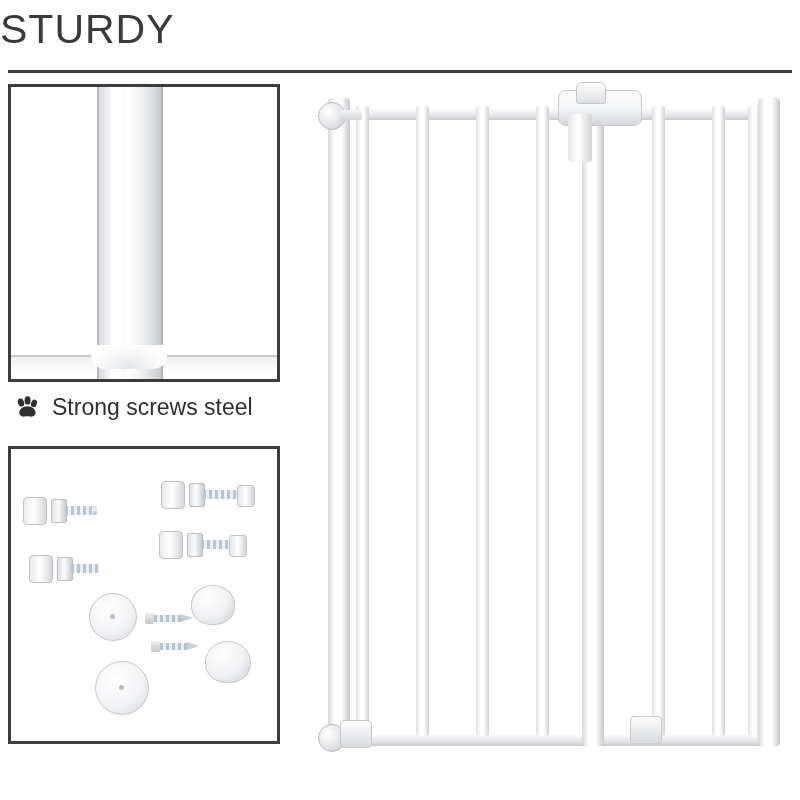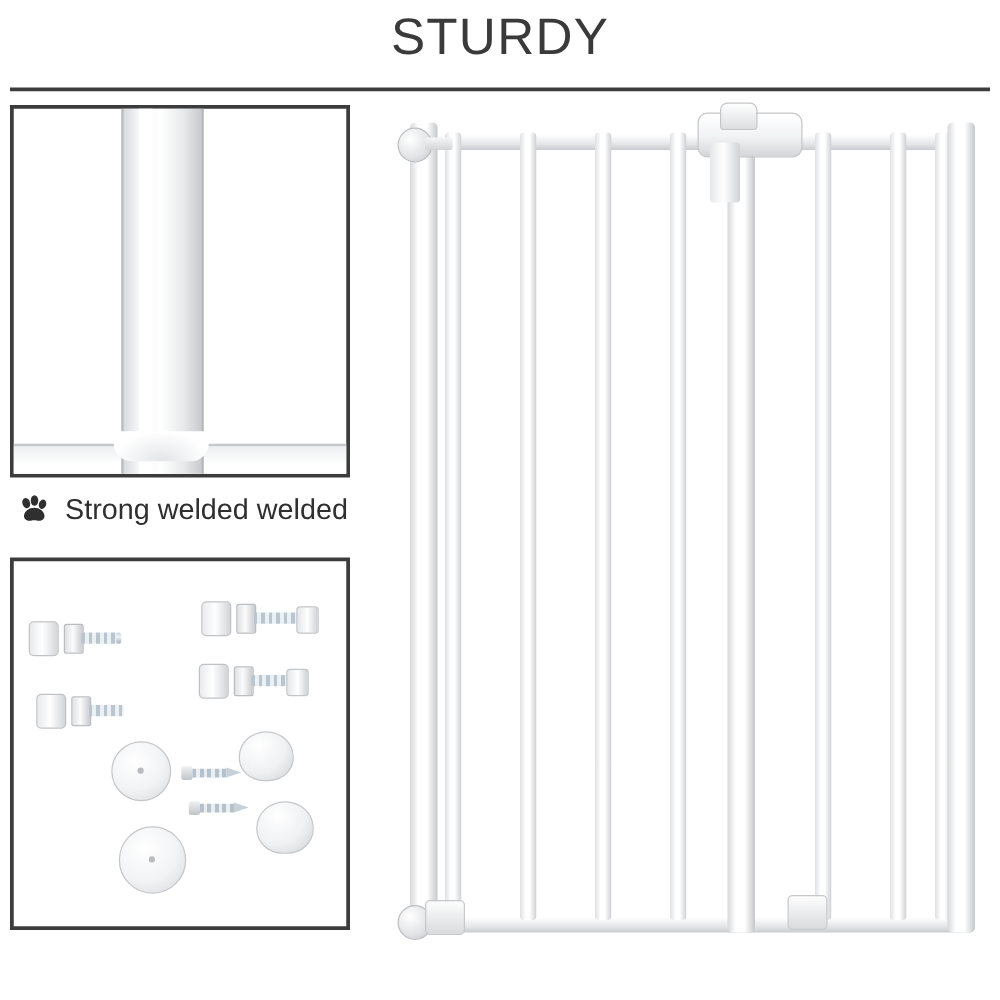--- a/index.html
+++ b/index.html
@@ -15,21 +15,20 @@
     font-family: "Liberation Sans", sans-serif;
     overflow: hidden;
   }
 
   
   .header-title {
     position: absolute;
     top: 6px;
     left: 0;
     width: 800px;
-    text-align: center;
     font-size: 41px;
     letter-spacing: 1px;
     color: #3a3a3a;
     font-weight: 400;
   }
   .header-rule {
     position: absolute;
     top: 70px;
     left: 8px;
     width: 784px;
@@ -307,21 +306,21 @@
 
   <div class="caption caption-welded">
     <span class="paw">
       <svg viewBox="0 0 26 26" width="26" height="26" aria-hidden="true">
         <ellipse cx="7" cy="7.5" rx="3.1" ry="4.1" fill="#2f2f2f" transform="rotate(-18 7 7.5)"></ellipse>
         <ellipse cx="13.6" cy="5.4" rx="3.0" ry="4.2" fill="#2f2f2f"></ellipse>
         <ellipse cx="20" cy="8.4" rx="2.9" ry="3.8" fill="#2f2f2f" transform="rotate(20 20 8.4)"></ellipse>
         <path d="M13.4 11.2c4.6 0 8.2 3.3 8.2 6.6 0 2.8-2.6 4.3-5.6 3.7-1.8-.4-3.4-.4-5.2 0-3 .6-5.6-.9-5.6-3.7 0-3.3 3.6-6.6 8.2-6.6z" fill="#2f2f2f"></path>
       </svg>
     </span>
-    <span>Strong welded welded</span>
+    <span>Strong screws steel</span>
   </div>
 
   <div class="panel panel-screws">
 
     <div class="scr">
       <div class="bolt-head" style="left:12px; top:48px;"></div>
       <div class="bolt-nut" style="left:40px; top:50px;"></div>
       <div class="bolt-thread" style="left:54px; top:57px; width:30px;"></div>
       <div class="bolt-shaft" style="left:82px; top:57px; width:4px;"></div>
     </div>

